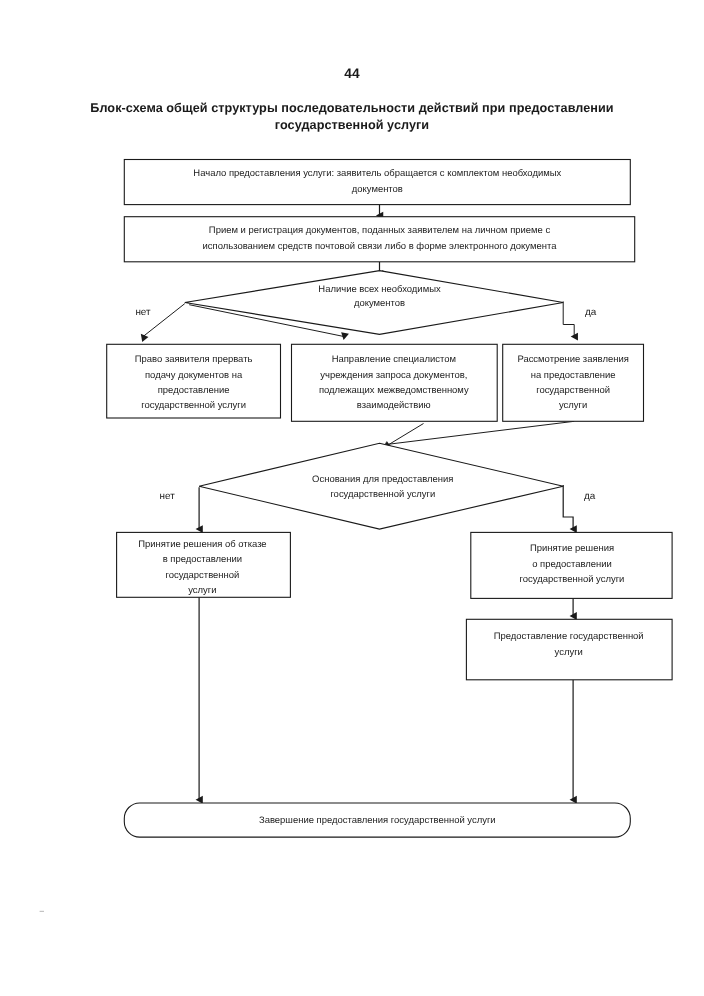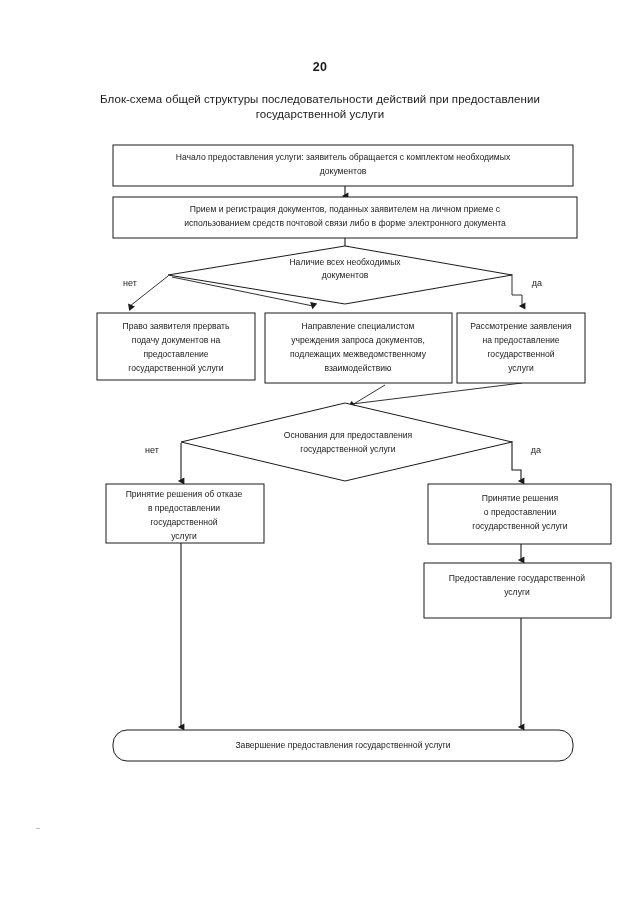--- a/index.html
+++ b/index.html
@@ -31,21 +31,21 @@
     font-weight: bold;
     letter-spacing: 0.2px;
   }
   .doc-title {
     position: absolute;
     top: 92px;
     left: 64px;
     width: 512px;
     text-align: center;
     font-size: 11.5px;
-    font-weight: normal;
+    font-weight: bold;
     line-height: 15px;
     letter-spacing: 0.05px;
   }
   .flow-wrap {
     position: absolute;
     top: 0;
     left: 0;
     width: 529px;
     height: 905px;
   }
@@ -90,21 +90,21 @@
     width: 4px;
     height: 1px;
     background: #bdbdbd;
   }
 </style>
 </head>
 <body>
 
 <div class="page">
 
-  <div class="page-number">20</div>
+  <div class="page-number">44</div>
 
   <div class="doc-title">
     <span>Блок-схема общей структуры последовательности действий при предоставлении</span>
     <br>
     <span>государственной услуги</span>
   </div>
 
   <div class="flow-wrap">
     <svg class="flow" viewBox="0 0 640 905" xmlns="http://www.w3.org/2000/svg">
       <defs>

